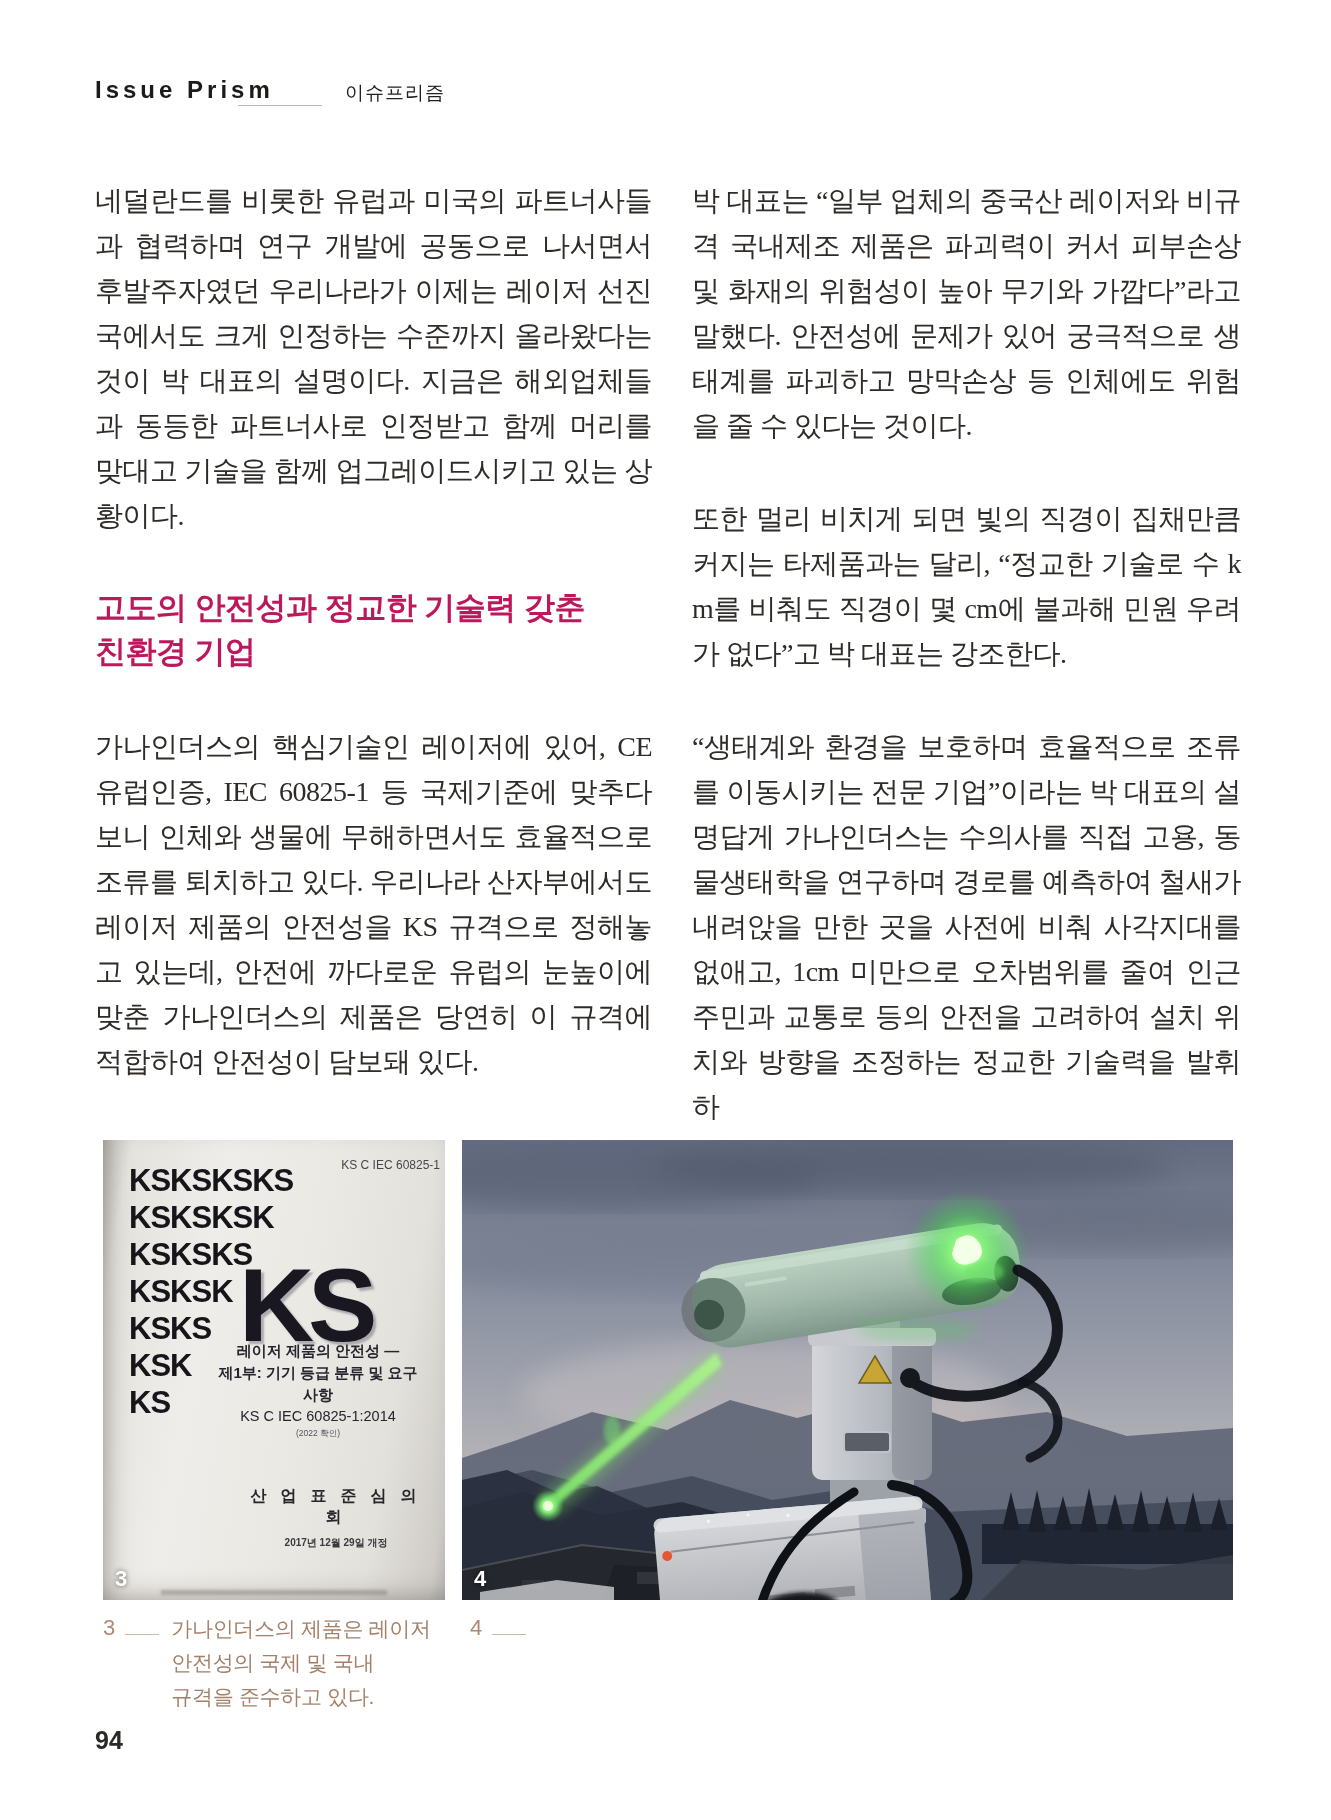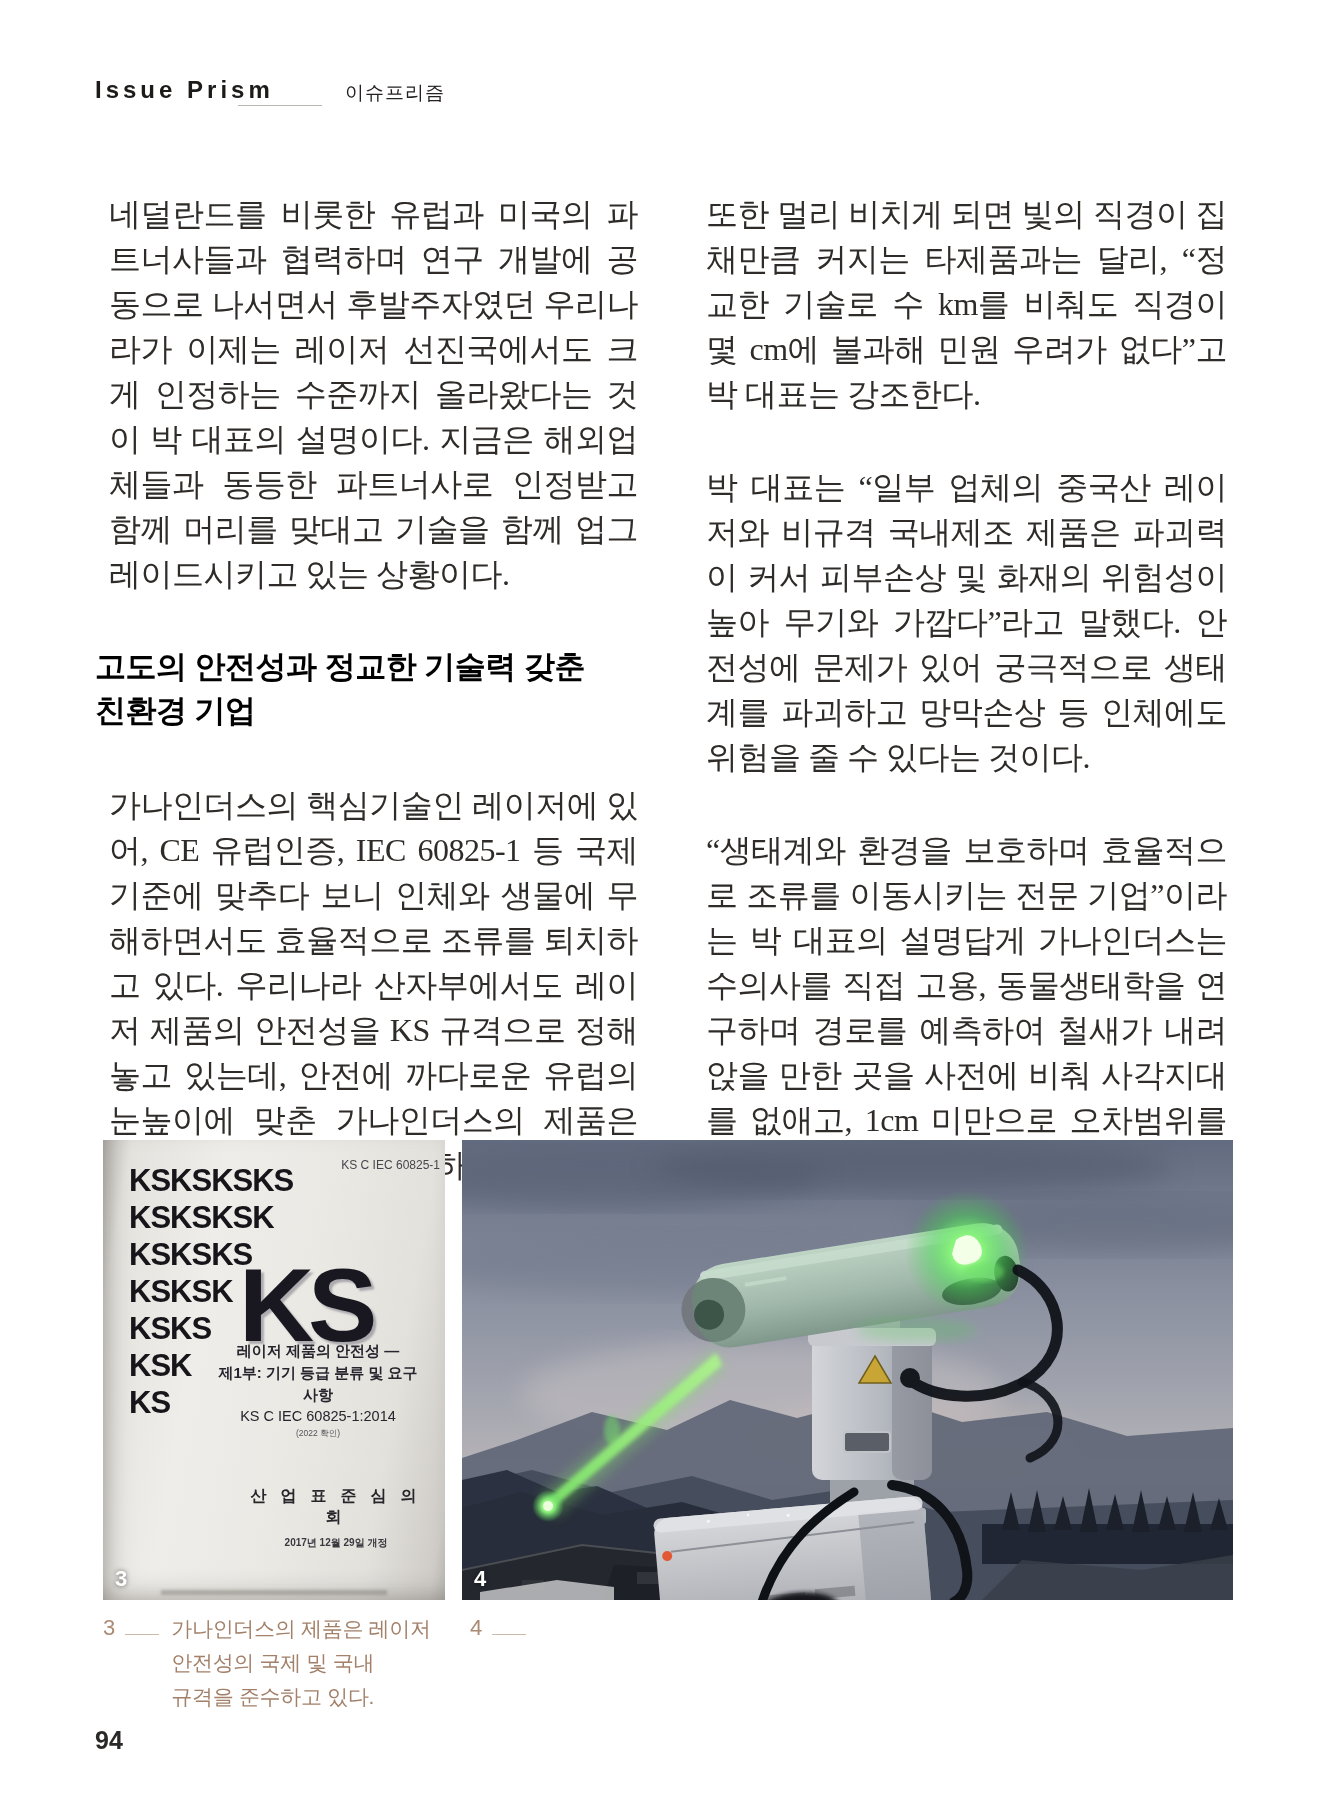--- a/index.html
+++ b/index.html
@@ -9,25 +9,25 @@
   .hdr-en{position:absolute;left:95px;top:76px;font-family:"Liberation Sans",sans-serif;
     font-weight:bold;font-size:24px;letter-spacing:4px;color:#1d1b19;}
   .hdr-rule{position:absolute;left:238px;top:105px;width:84px;height:1px;background:#b9b5b1;}
   .hdr-ko{position:absolute;left:345px;top:80px;font-family:"Liberation Sans",sans-serif;
     font-size:19px;color:#242120;letter-spacing:1px;}
 
   
   .col{position:absolute;top:178px;}
   .col-left{left:95px;width:557px;}
   .col-right{left:692px;width:549px;}
-  p.body{margin:14px;font-family:"Liberation Serif","DejaVu Serif",serif;font-size:32px;
+  p.body{margin:0;font-family:"Liberation Serif","DejaVu Serif",serif;font-size:28px;
     line-height:45px;text-align:justify;word-break:break-all;color:#2e2b28;letter-spacing:-0.5px;}
   .col-right p.body + p.body{margin-top:48px;}
   .subhead{margin:48px 0 50px 0;font-family:"Liberation Sans","DejaVu Sans",sans-serif;
-    font-weight:bold;font-size:31px;line-height:44px;color:#000000;letter-spacing:-0.5px;}
+    font-weight:bold;font-size:31px;line-height:44px;color:#be185d;letter-spacing:-0.5px;}
 
   
   .fig{position:absolute;top:1140px;height:460px;overflow:hidden;}
   .fig3{left:103px;width:342px;
     background:linear-gradient(100deg,#c7c4bf 0%,#e5e3de 7%,#efede9 30%,#ebe9e4 55%,#e3e1dc 80%,#cfccc8 96%,#bab7b3 100%);
     box-shadow:inset 0 -20px 24px -16px rgba(90,85,80,.4), inset 20px 0 26px -18px rgba(90,85,80,.5);}
   .fig4{left:462px;width:771px;background:#7d8598;}
   .fig4 svg{display:block;width:771px;height:460px;}
 
   .ks-stack{position:absolute;left:26px;top:22px;font-family:"Liberation Sans",sans-serif;
@@ -78,22 +78,22 @@
   <div class="col col-left">
     <p class="body">네덜란드를 비롯한 유럽과 미국의 파트너사들과 협력하며 연구 개발에 공동으로 나서면서 후발주자였던 우리나라가 이제는 레이저 선진국에서도 크게 인정하는 수준까지 올라왔다는 것이 박 대표의 설명이다. 지금은 해외업체들과 동등한 파트너사로 인정받고 함께 머리를 맞대고 기술을 함께 업그레이드시키고 있는 상황이다.</p>
     <div class="subhead">
       <div>고도의 안전성과 정교한 기술력 갖춘</div>
       <div>친환경 기업</div>
     </div>
     <p class="body">가나인더스의 핵심기술인 레이저에 있어, CE 유럽인증, IEC 60825-1 등 국제기준에 맞추다 보니 인체와 생물에 무해하면서도 효율적으로 조류를 퇴치하고 있다. 우리나라 산자부에서도 레이저 제품의 안전성을 KS 규격으로 정해놓고 있는데, 안전에 까다로운 유럽의 눈높이에 맞춘 가나인더스의 제품은 당연히 이 규격에 적합하여 안전성이 담보돼 있다.</p>
   </div>
 
   <div class="col col-right">
+    <p class="body">박 대표는 “일부 업체의 중국산 레이저와 비규격 국내제조 제품은 파괴력이 커서 피부손상 및 화재의 위험성이 높아 무기와 가깝다”라고 말했다. 안전성에 문제가 있어 궁극적으로 생태계를 파괴하고 망막손상 등 인체에도 위험을 줄 수 있다는 것이다.</p>
     <p class="body">또한 멀리 비치게 되면 빛의 직경이 집채만큼 커지는 타제품과는 달리, “정교한 기술로 수 km를 비춰도 직경이 몇 cm에 불과해 민원 우려가 없다”고 박 대표는 강조한다.</p>
-    <p class="body">박 대표는 “일부 업체의 중국산 레이저와 비규격 국내제조 제품은 파괴력이 커서 피부손상 및 화재의 위험성이 높아 무기와 가깝다”라고 말했다. 안전성에 문제가 있어 궁극적으로 생태계를 파괴하고 망막손상 등 인체에도 위험을 줄 수 있다는 것이다.</p>
     <p class="body">“생태계와 환경을 보호하며 효율적으로 조류를 이동시키는 전문 기업”이라는 박 대표의 설명답게 가나인더스는 수의사를 직접 고용, 동물생태학을 연구하며 경로를 예측하여 철새가 내려앉을 만한 곳을 사전에 비춰 사각지대를 없애고, 1cm 미만으로 오차범위를 줄여 인근 주민과 교통로 등의 안전을 고려하여 설치 위치와 방향을 조정하는 정교한 기술력을 발휘하</p>
   </div>
 
   <div class="fig fig3">
     <div class="cert-code-top">KS C IEC 60825-1</div>
     <div class="ks-stack">
       <div>KSKSKSKS</div>
       <div>KSKSKSK</div>
       <div>KSKSKS</div>
       <div>KSKSK</div>

